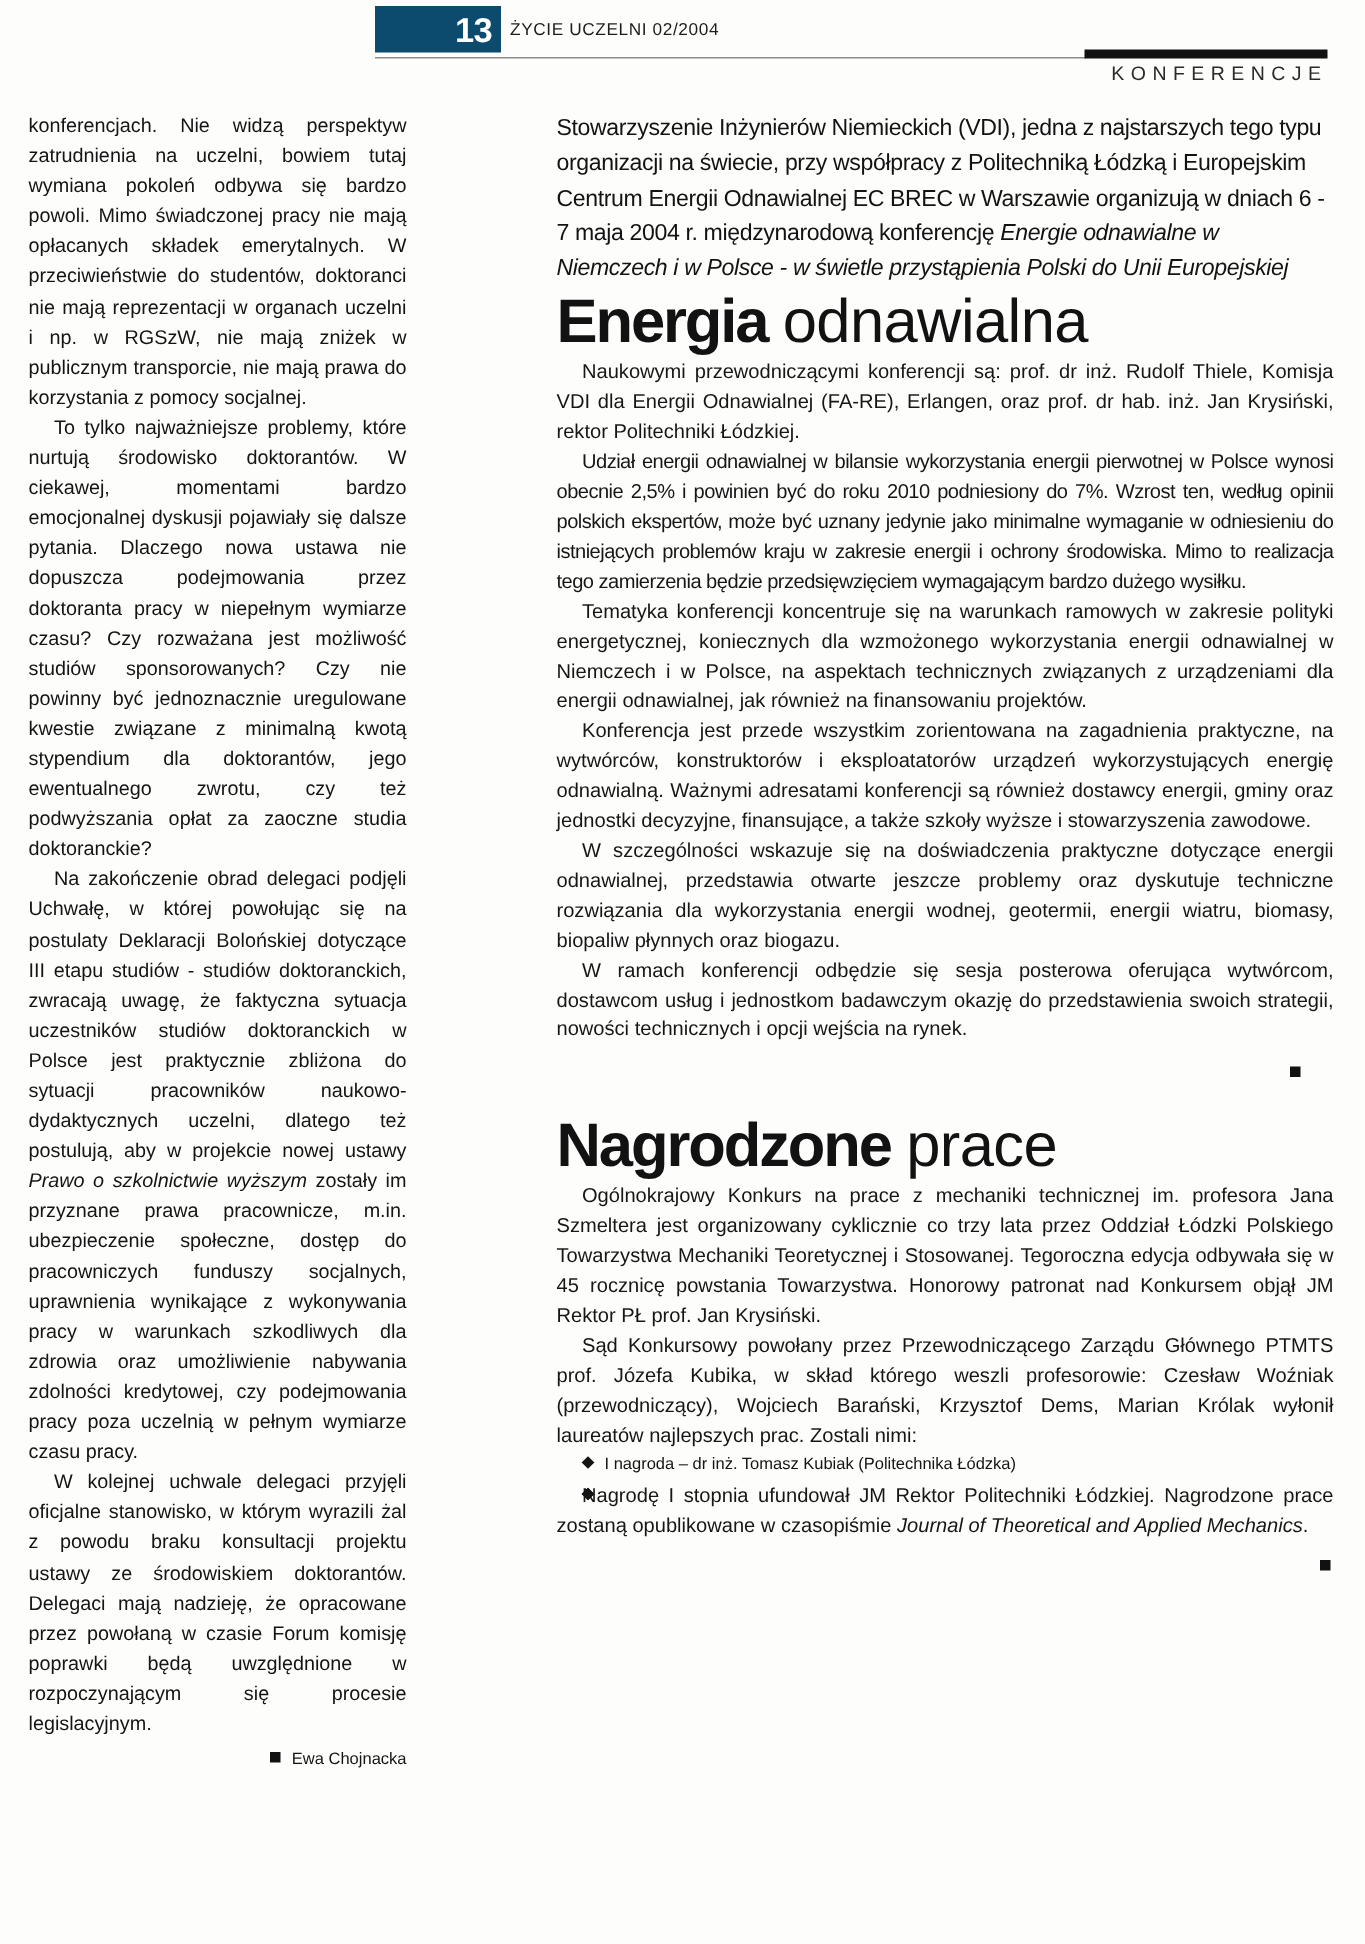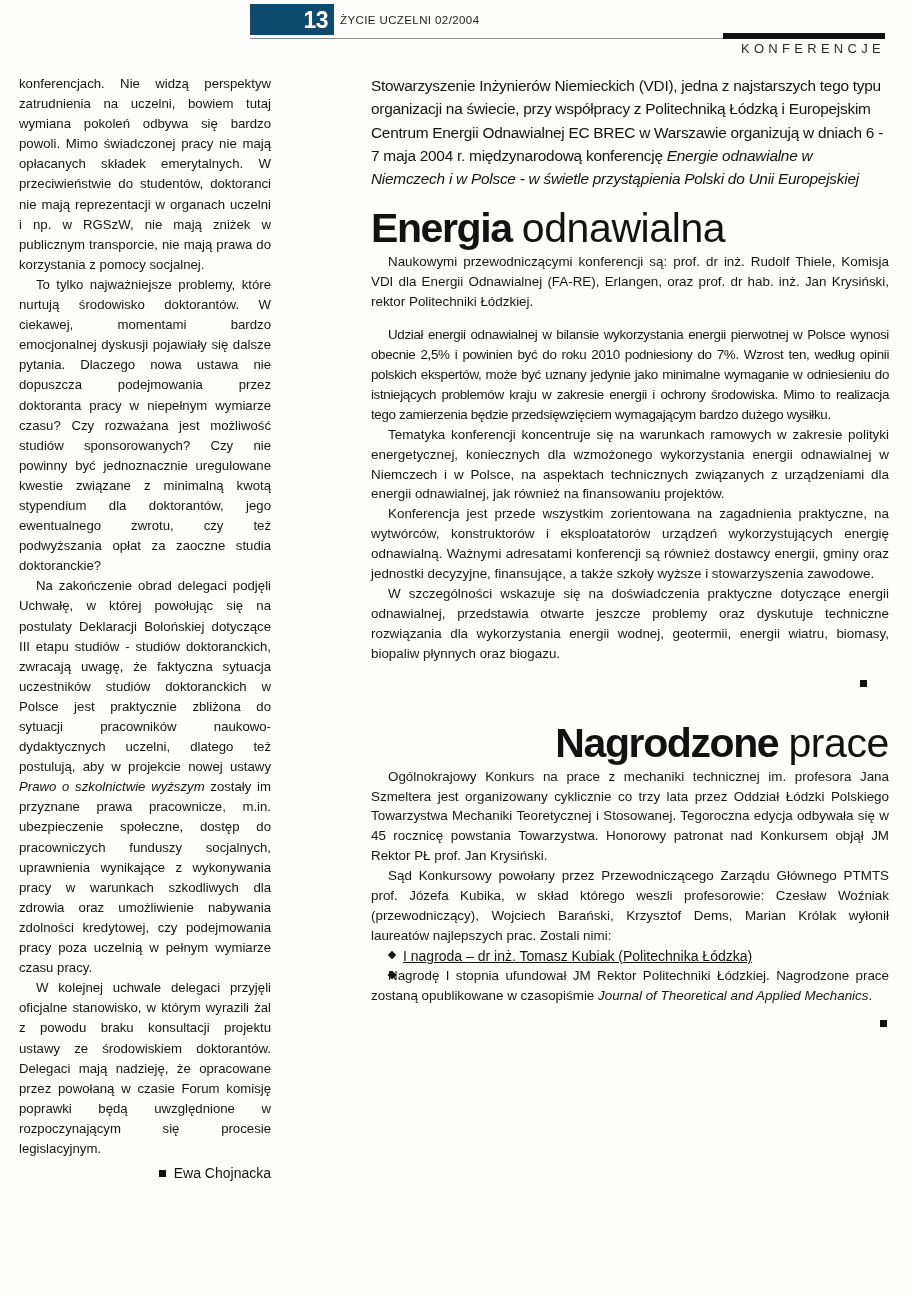--- a/index.html
+++ b/index.html
@@ -102,21 +102,21 @@
     margin: 0;
   }
   .col-left p.first {
     text-indent: 0;
   }
 
   
   .byline {
     margin-top: 4px;
     text-align: right;
-    font-size: 14px;
+    font-size: 11px;
   }
   .sq {
     display: inline-block;
     width: 7px; height: 7px;
     background: #111;
     margin-right: 8px;
     vertical-align: 1px;
   }
 
   
@@ -140,41 +140,40 @@
     white-space: nowrap;
   }
   .headline .b {
     font-weight: bold;
     letter-spacing: -1.4px;
   }
   .headline .l {
     font-weight: normal;
     letter-spacing: -0.4px;
   }
-  #headline-energia { margin-top: 14px; }
-  #headline-nagrodzone { margin-top: 28px; text-align: right; }
+  #headline-energia { margin-top: 0; }
+  #headline-nagrodzone { margin-top: 16px; }
 
   
   .body-r {
     font-size: 13.4px;
     line-height: 19.9px;
     text-align: justify;
     color: #161616;
   }
   .body-r p { text-indent: 17px; }
   .body-r i { font-style: italic; }
-  .tight { letter-spacing: -0.35px; margin-top: 13px; }
+  .tight { letter-spacing: -0.35px; }
 
   .awards {
     list-style: none;
     margin: 0;
     padding: 0 0 0 32px;
-    font-size: 14px;
+    font-size: 11px;
     line-height: 20.4px;
-    text-decoration: underline;
   }
   .awards li { position: relative; }
   .awards li .dia {
     position: absolute;
     left: -14px; top: 6px;
     width: 6px; height: 6px;
     background: #141414;
     transform: rotate(45deg);
   }
 
@@ -226,20 +225,21 @@
         <span class="b">Energia</span>
         <span class="l">odnawialna</span>
       </div>
 
       <div class="body-r">
         <p>Naukowymi przewodniczącymi konferencji są: prof. dr inż. Rudolf Thiele, Komisja VDI dla Energii Odnawialnej (FA-RE), Erlangen, oraz prof. dr hab. inż. Jan Krysiński, rektor Politechniki Łódzkiej.</p>
         <p class="tight">Udział energii odnawialnej w bilansie wykorzystania energii pierwotnej w Polsce wynosi obecnie 2,5% i powinien być do roku 2010 podniesiony do 7%. Wzrost ten, według opinii polskich ekspertów, może być uznany jedynie jako minimalne wymaganie w odniesieniu do istniejących problemów kraju w zakresie energii i ochrony środowiska. Mimo to realizacja tego zamierzenia będzie przedsięwzięciem wymagającym bardzo dużego wysiłku.</p>
         <p>Tematyka konferencji koncentruje się na warunkach ramowych w zakresie polityki energetycznej, koniecznych dla wzmożonego wykorzystania energii odnawialnej w Niemczech i w Polsce, na aspektach technicznych związanych z urządzeniami dla energii odnawialnej, jak również na finansowaniu projektów.</p>
         <p>Konferencja jest przede wszystkim zorientowana na zagadnienia praktyczne, na wytwórców, konstruktorów i eksploatatorów urządzeń wykorzystujących energię odnawialną. Ważnymi adresatami konferencji są również dostawcy energii, gminy oraz jednostki decyzyjne, finansujące, a także szkoły wyższe i stowarzyszenia zawodowe.</p>
         <p>W szczególności wskazuje się na doświadczenia praktyczne dotyczące energii odnawialnej, przedstawia otwarte jeszcze problemy oraz dyskutuje techniczne rozwiązania dla wykorzystania energii wodnej, geotermii, energii wiatru, biomasy, biopaliw płynnych oraz biogazu.</p>
+        <p>W ramach konferencji odbędzie się sesja posterowa oferująca wytwórcom, dostawcom usług i jednostkom badawczym okazję do przedstawienia swoich strategii, nowości technicznych i opcji wejścia na rynek.</p>
       </div>
 
       <div class="endmark">
         <span class="sq2"></span>
       </div>
     </div>
 
     <div>
       <div class="headline" id="headline-nagrodzone">
         <span class="b">Nagrodzone</span>

